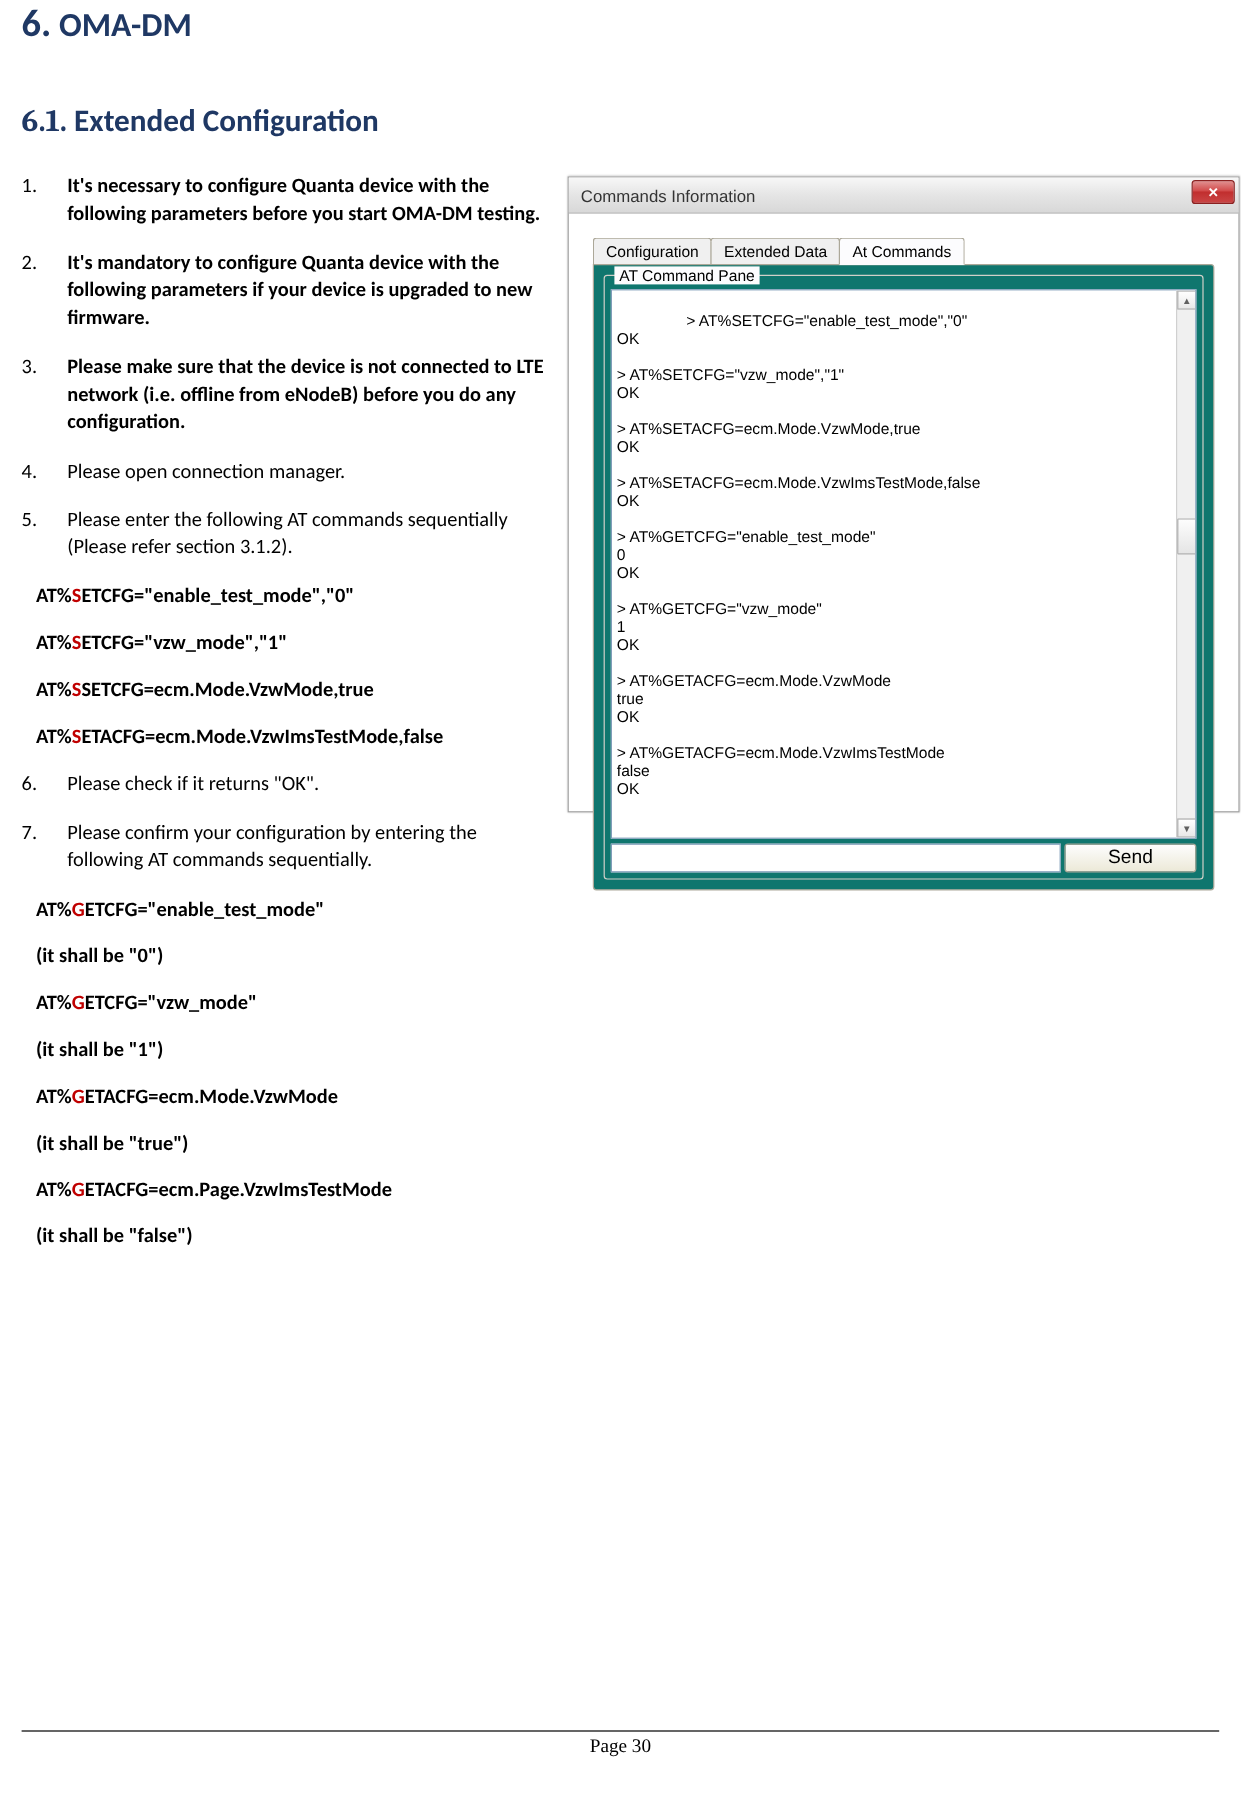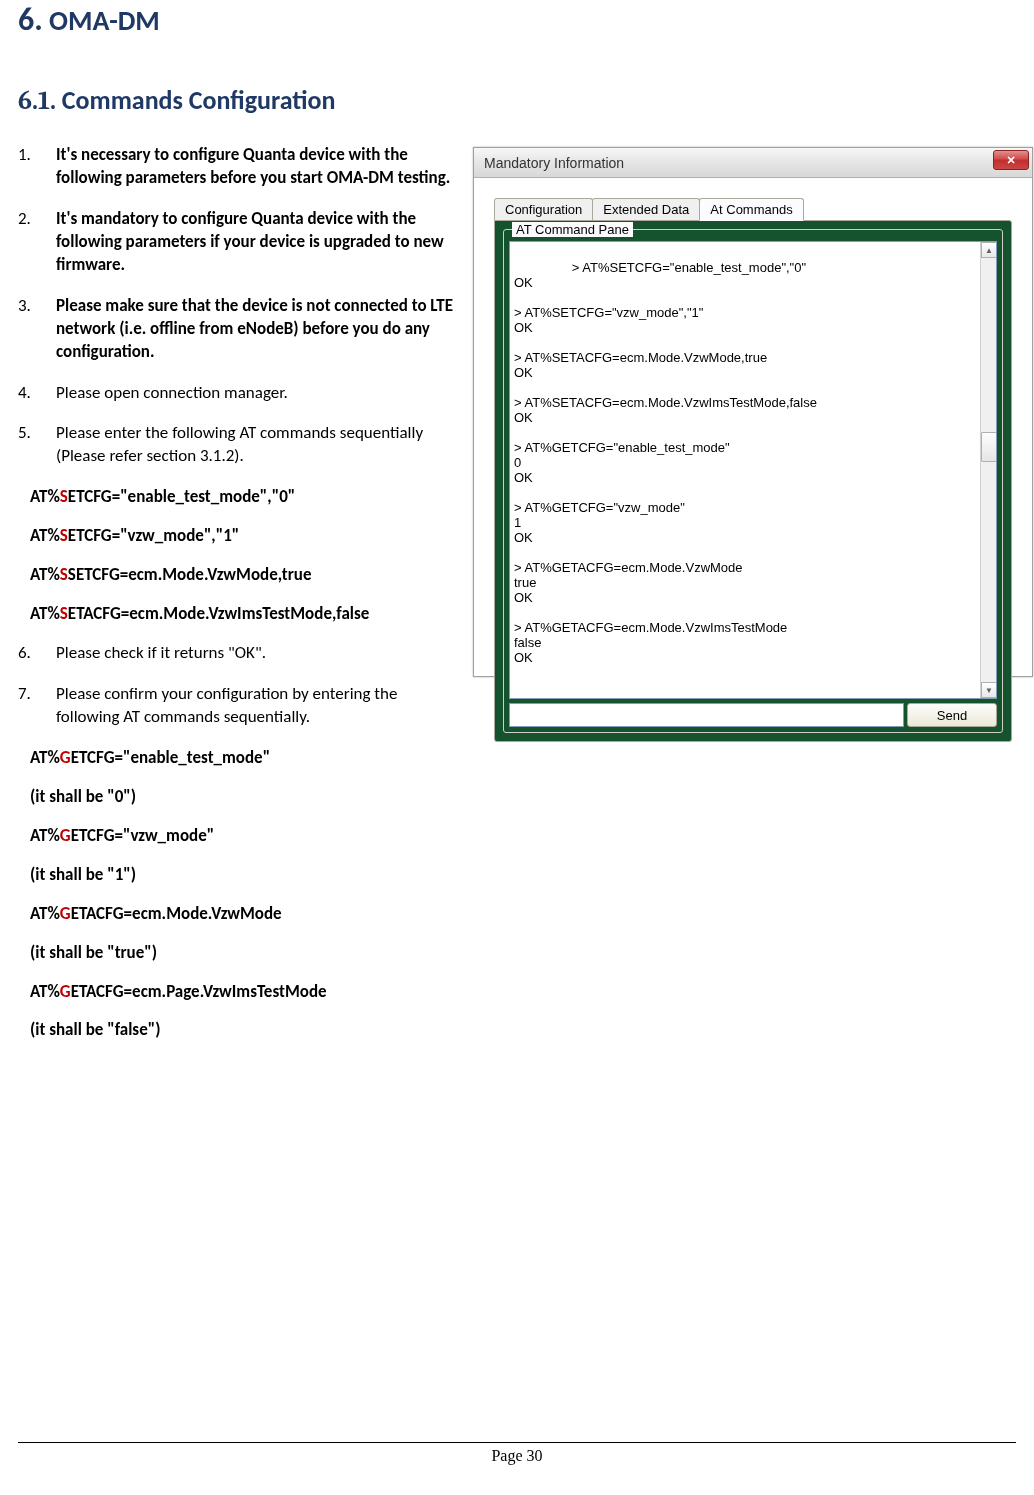--- a/index.html
+++ b/index.html
@@ -149,21 +149,21 @@
       background: #fcfcfe;
       border-bottom: 1px solid #fcfcfe;
       margin-bottom: -1px;
       z-index: 3;
     }
     .tab-content {
       border: 1px solid #aca899;
       border-radius: 0 3px 3px 3px;
       padding: 8px;
       flex: 1;
-      background: #14532d;
+      background: #0f766e;
       display: flex;
       flex-direction: column;
     }
     .at-pane {
       border: 1px solid #d0d0c8;
       border-radius: 3px;
       padding: 5px;
       flex: 1;
       display: flex;
       flex-direction: column;
@@ -227,41 +227,41 @@
       display: flex;
       margin-top: 4px;
       height: 24px;
     }
     .at-input {
       flex: 1;
       border: 1px solid #7f9db9;
       background: white;
     }
     .send-btn {
-      width: 90px;
+      width: 110px;
       margin-left: 3px;
       border: 1px solid #aca899;
       background: linear-gradient(#fdfdfd, #ece9d8);
       font-family: "MS Sans Serif", Tahoma, sans-serif;
-      font-size: 13px;
+      font-size: 16px;
       border-radius: 3px;
     }
   </style>
 </head>
 <body>
 
 <div class="page-container">
   <h1 class="chapter">
     <span class="chapter-num">6.</span>
     <span>OMA-DM</span>
   </h1>
 
   <h2 class="section">
     <span class="section-num">6.1.</span>
-    <span>Commands Configuration</span>
+    <span>Extended Configuration</span>
   </h2>
 
   <div class="content-wrapper">
     <div class="left-col">
       <ol class="main-list">
         <li>
           <span class="num">1.</span>
           <span class="txt bold"><span>It's necessary to configure Quanta device with the following parameters before you start OMA-DM testing</span><span>.</span></span>
         </li>
         <li>
@@ -304,21 +304,21 @@
       <div class="at-block">(it shall be "1")</div>
       <div class="at-block"><span>AT%</span><span class="red">G</span><span>ETACFG=ecm.Mode.VzwMode</span></div>
       <div class="at-block">(it shall be "true")</div>
       <div class="at-block"><span>AT%</span><span class="red">G</span><span>ETACFG=ecm.Page.VzwImsTestMode</span></div>
       <div class="at-block">(it shall be "false")</div>
     </div>
 
     <div class="right-col">
       <div class="win">
         <div class="win-titlebar">
-          <span>Mandatory Information</span>
+          <span>Commands Information</span>
           <div class="win-close">
             <span>✕</span>
           </div>
         </div>
         <div class="win-body">
           <div class="tabs">
             <div class="tab">Configuration</div>
             <div class="tab">Extended Data</div>
             <div class="tab active">At Commands</div>
           </div>

